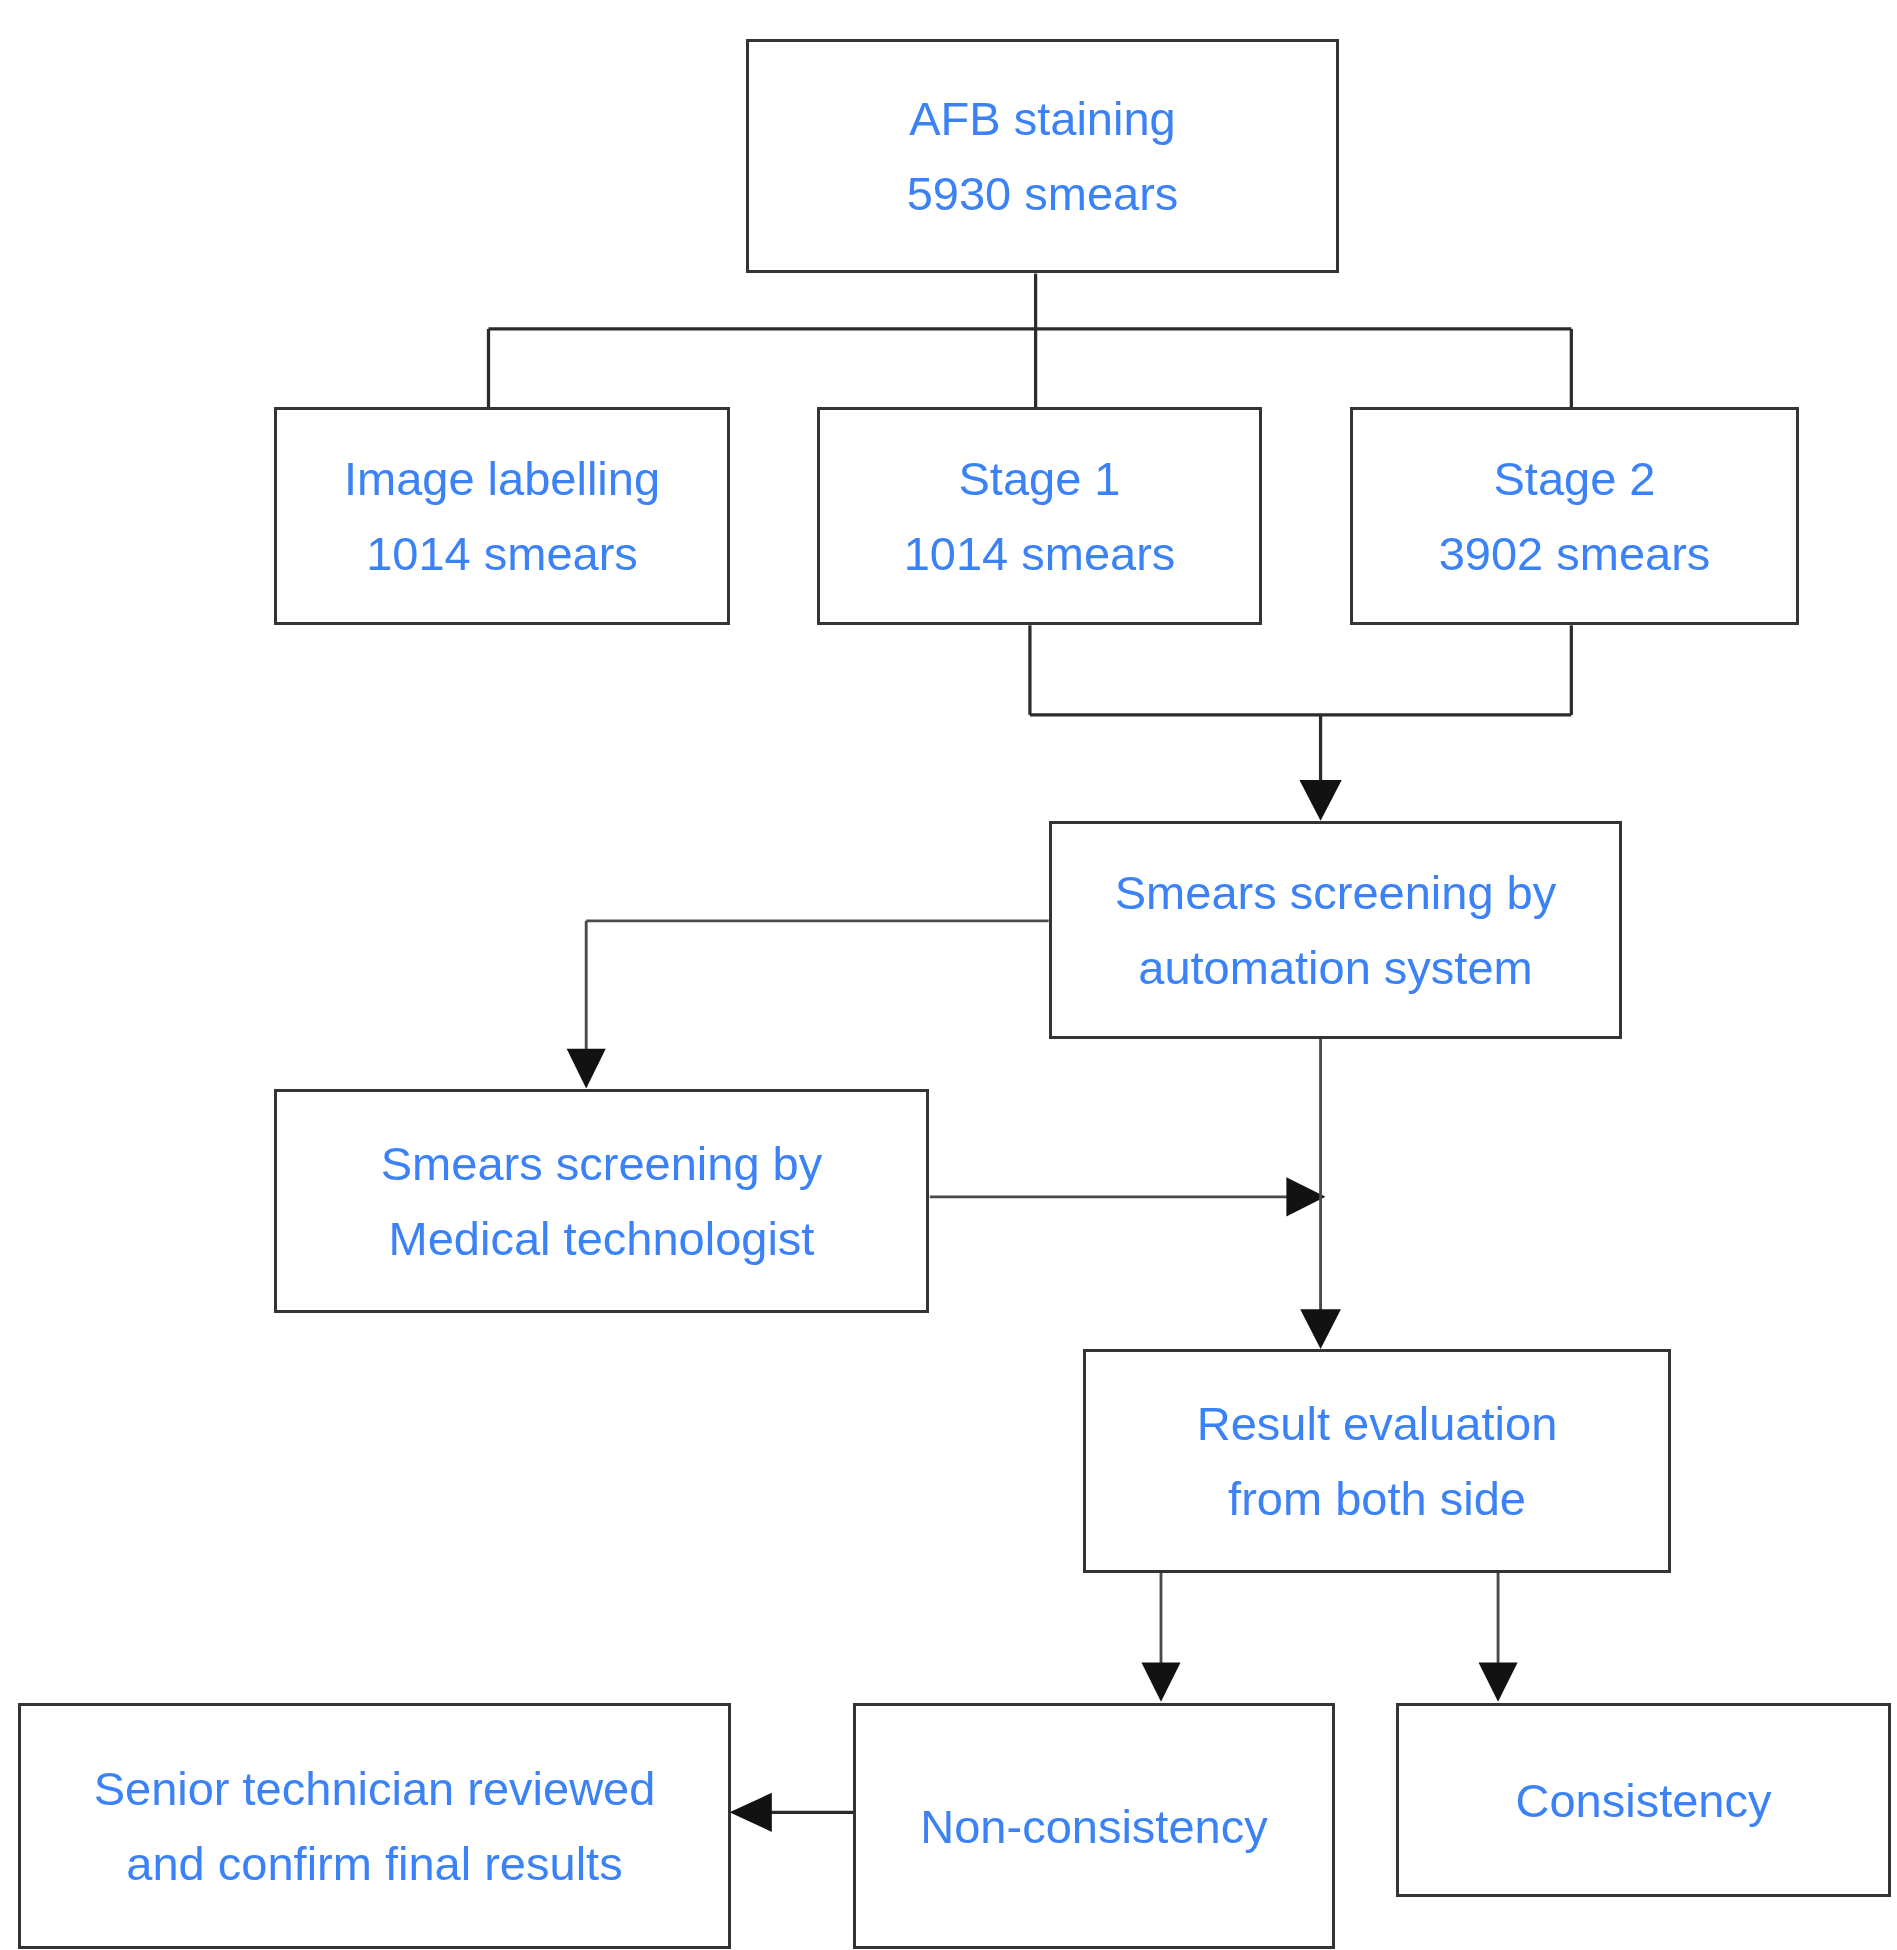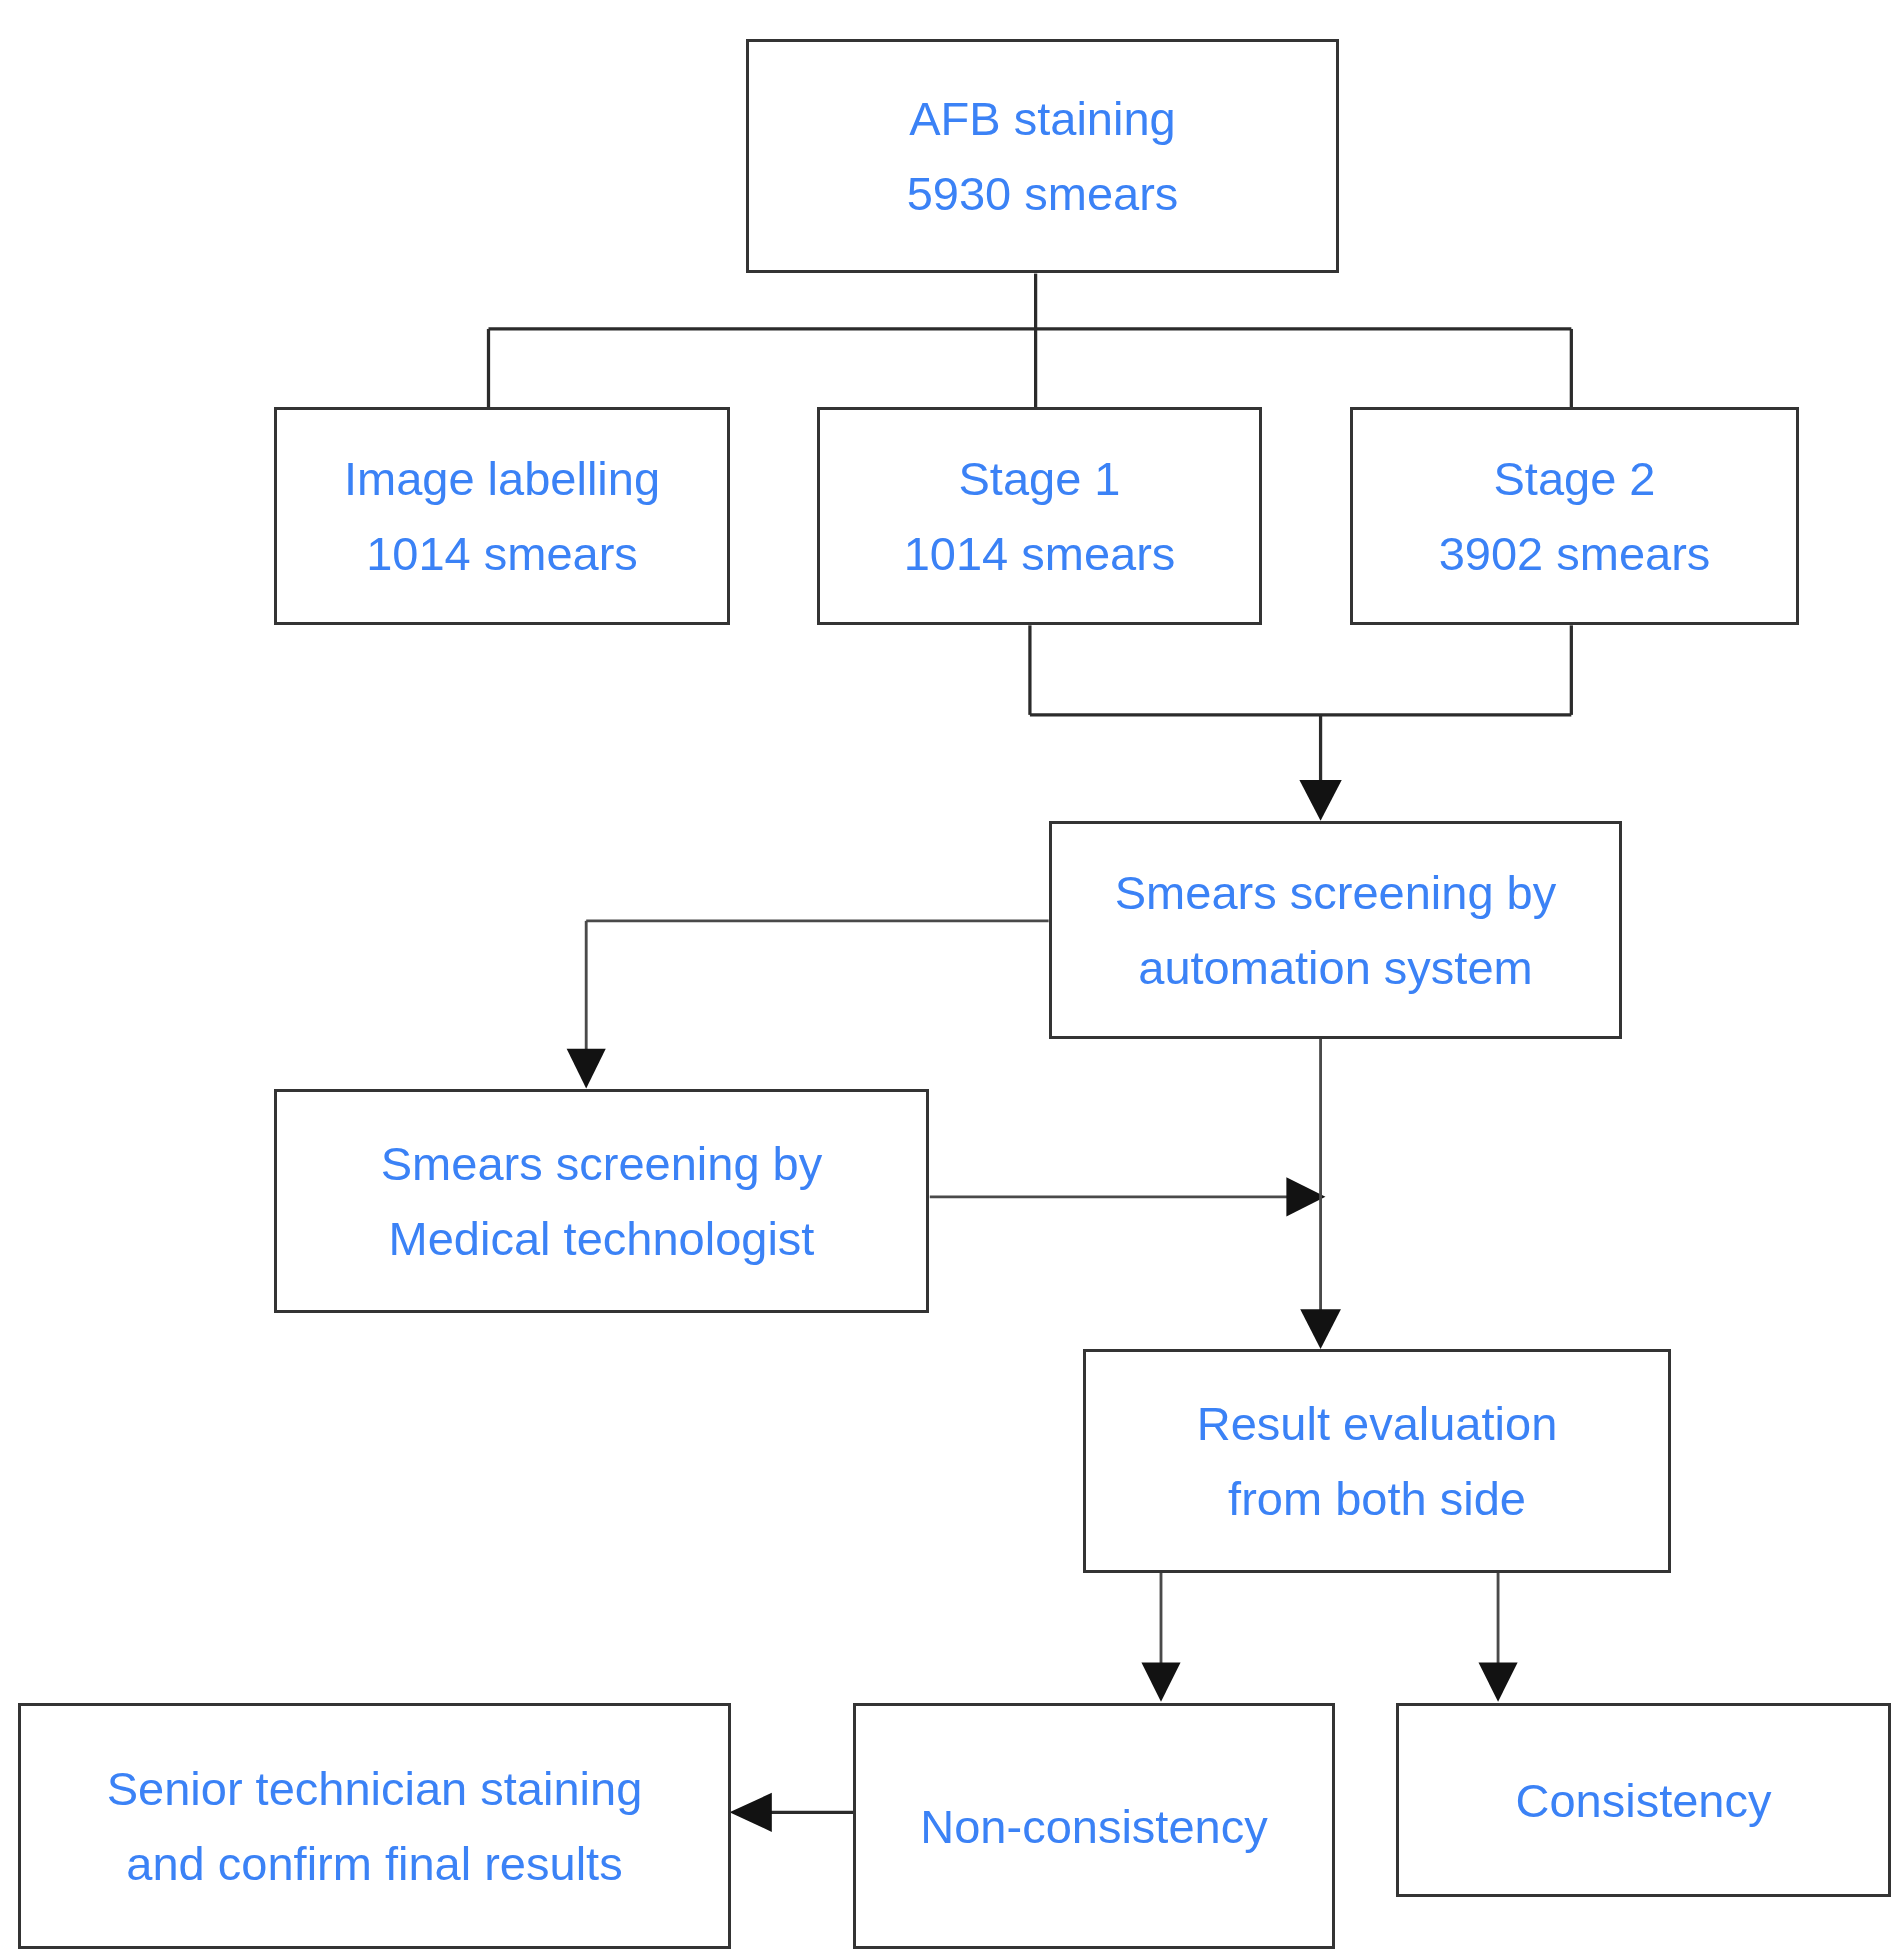--- a/index.html
+++ b/index.html
@@ -135,21 +135,21 @@
     <span class="line">Smears screening by</span>
     <span class="line">Medical technologist</span>
   </div>
 
   <div class="node" id="n-result">
     <span class="line">Result evaluation</span>
     <span class="line">from both side</span>
   </div>
 
   <div class="node" id="n-senior">
-    <span class="line">Senior technician staining</span>
+    <span class="line">Senior technician reviewed</span>
     <span class="line">and confirm final results</span>
   </div>
 
   <div class="node" id="n-noncons">
     <span class="line">Non-consistency</span>
   </div>
 
   <div class="node" id="n-cons">
     <span class="line">Consistency</span>
   </div>

